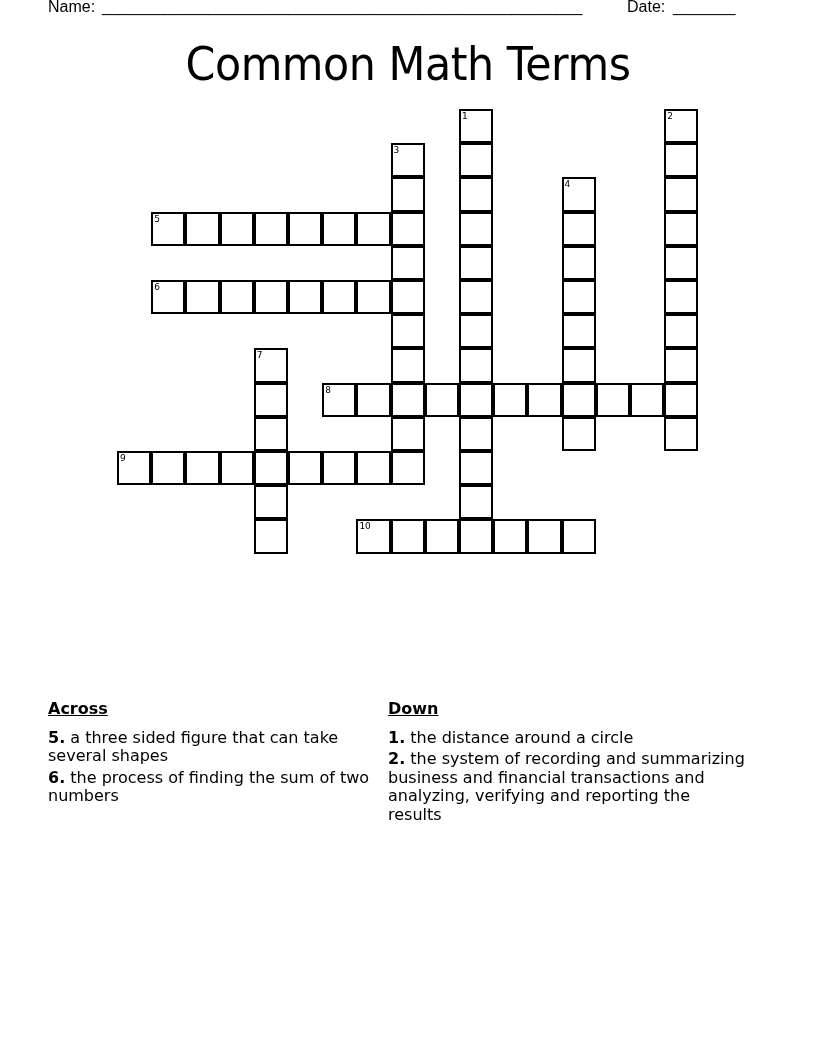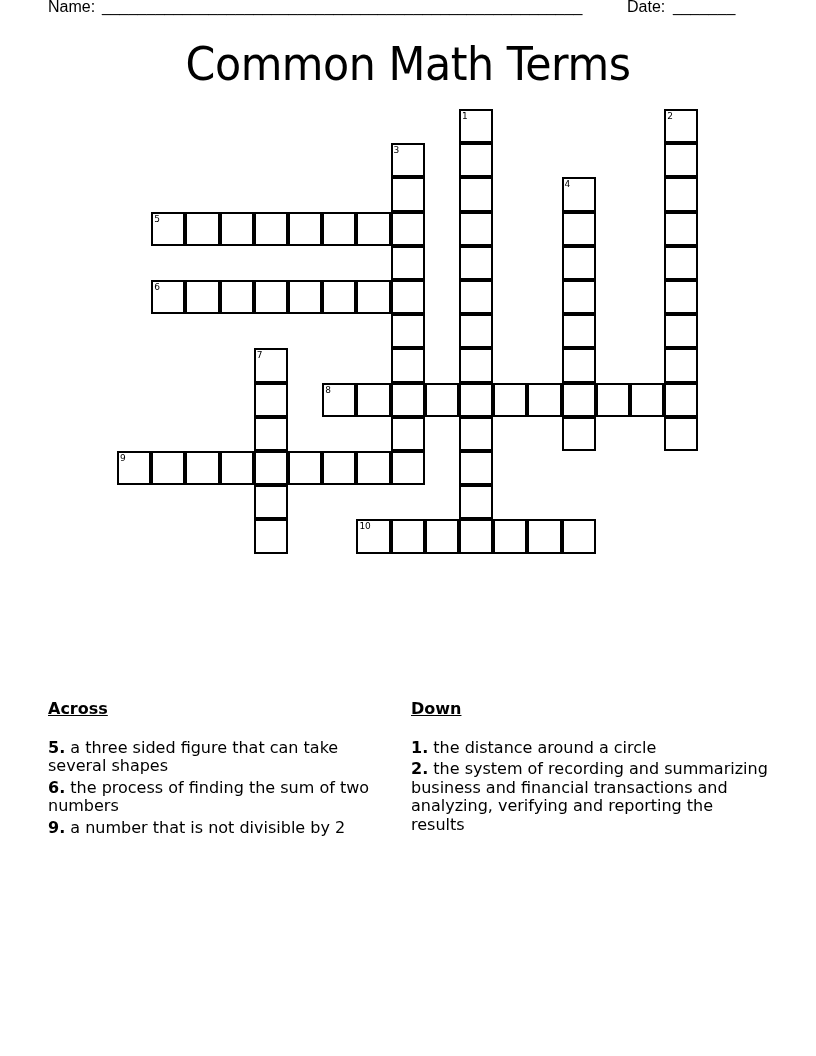--- a/index.html
+++ b/index.html
@@ -24,22 +24,22 @@
     }
     .cell .num {
       position: absolute; left: 1px; top: 0px; font-family: "DejaVu Sans", sans-serif;
       font-size: 9px; line-height: 10px; color: #000;
     }
     .clues {
       position: absolute; top: 700px; font-family: "DejaVu Sans", sans-serif;
       font-size: 16px; line-height: 18.5px; color: #000;
     }
     .clues.across { left: 48px; width: 345px; }
-    .clues.down { left: 411px; width: 360px; }
-    .clues .heading { font-weight: bold; text-decoration: underline; margin-bottom: 20px; }
+    .clues.down { left: 388px; width: 360px; }
+    .clues .heading { font-weight: bold; text-decoration: underline; margin-bottom: 10px; }
     .clues .clue { margin-bottom: 3px; }
     .clues .clue .cnum { font-weight: bold; }
   </style>
 </head>
 <body>
 
 <div class="header-line">
   <span class="name-label">Name:</span>
   <span class="name-blank">______________________________________________________</span>
   <span class="date-label">Date:</span>
@@ -149,20 +149,19 @@
     <div class="cell" style="left: 425.8px; top: 520.4px;"></div>
     <div class="cell" style="left: 494.2px; top: 520.4px;"></div>
     <div class="cell" style="left: 528.4px; top: 520.4px;"></div>
     <div class="cell" style="left: 562.6px; top: 520.4px;"></div>
   </div>
 
 <div class="clues across">
   <div class="heading">Across</div>
   <div class="clue"><span class="cnum">5.</span><span> a three sided figure that can take several shapes</span></div>
   <div class="clue"><span class="cnum">6.</span><span> the process of finding the sum of two numbers</span></div>
-  <div class="clue"><span class="cnum">9.</span><span> a number that is not divisible by 2</span></div>
 </div>
 
 <div class="clues down">
   <div class="heading">Down</div>
   <div class="clue"><span class="cnum">1.</span><span> the distance around a circle</span></div>
   <div class="clue"><span class="cnum">2.</span><span> the system of recording and summarizing business and financial transactions and analyzing, verifying and reporting the results</span></div>
 </div>
 
 </body></html>

